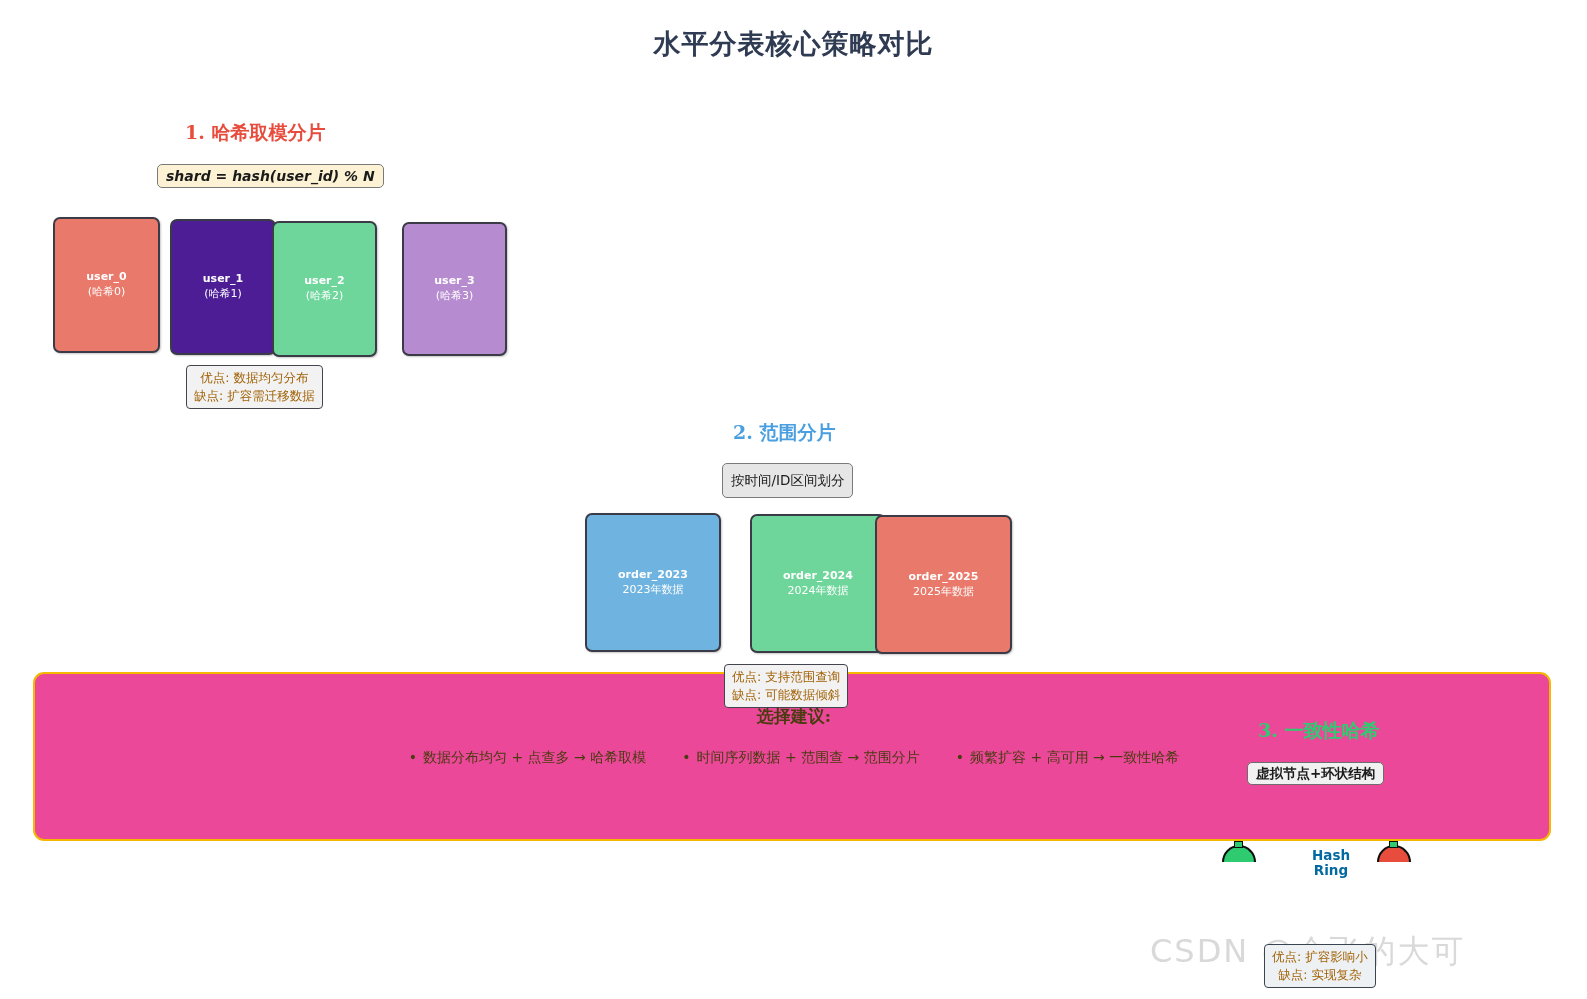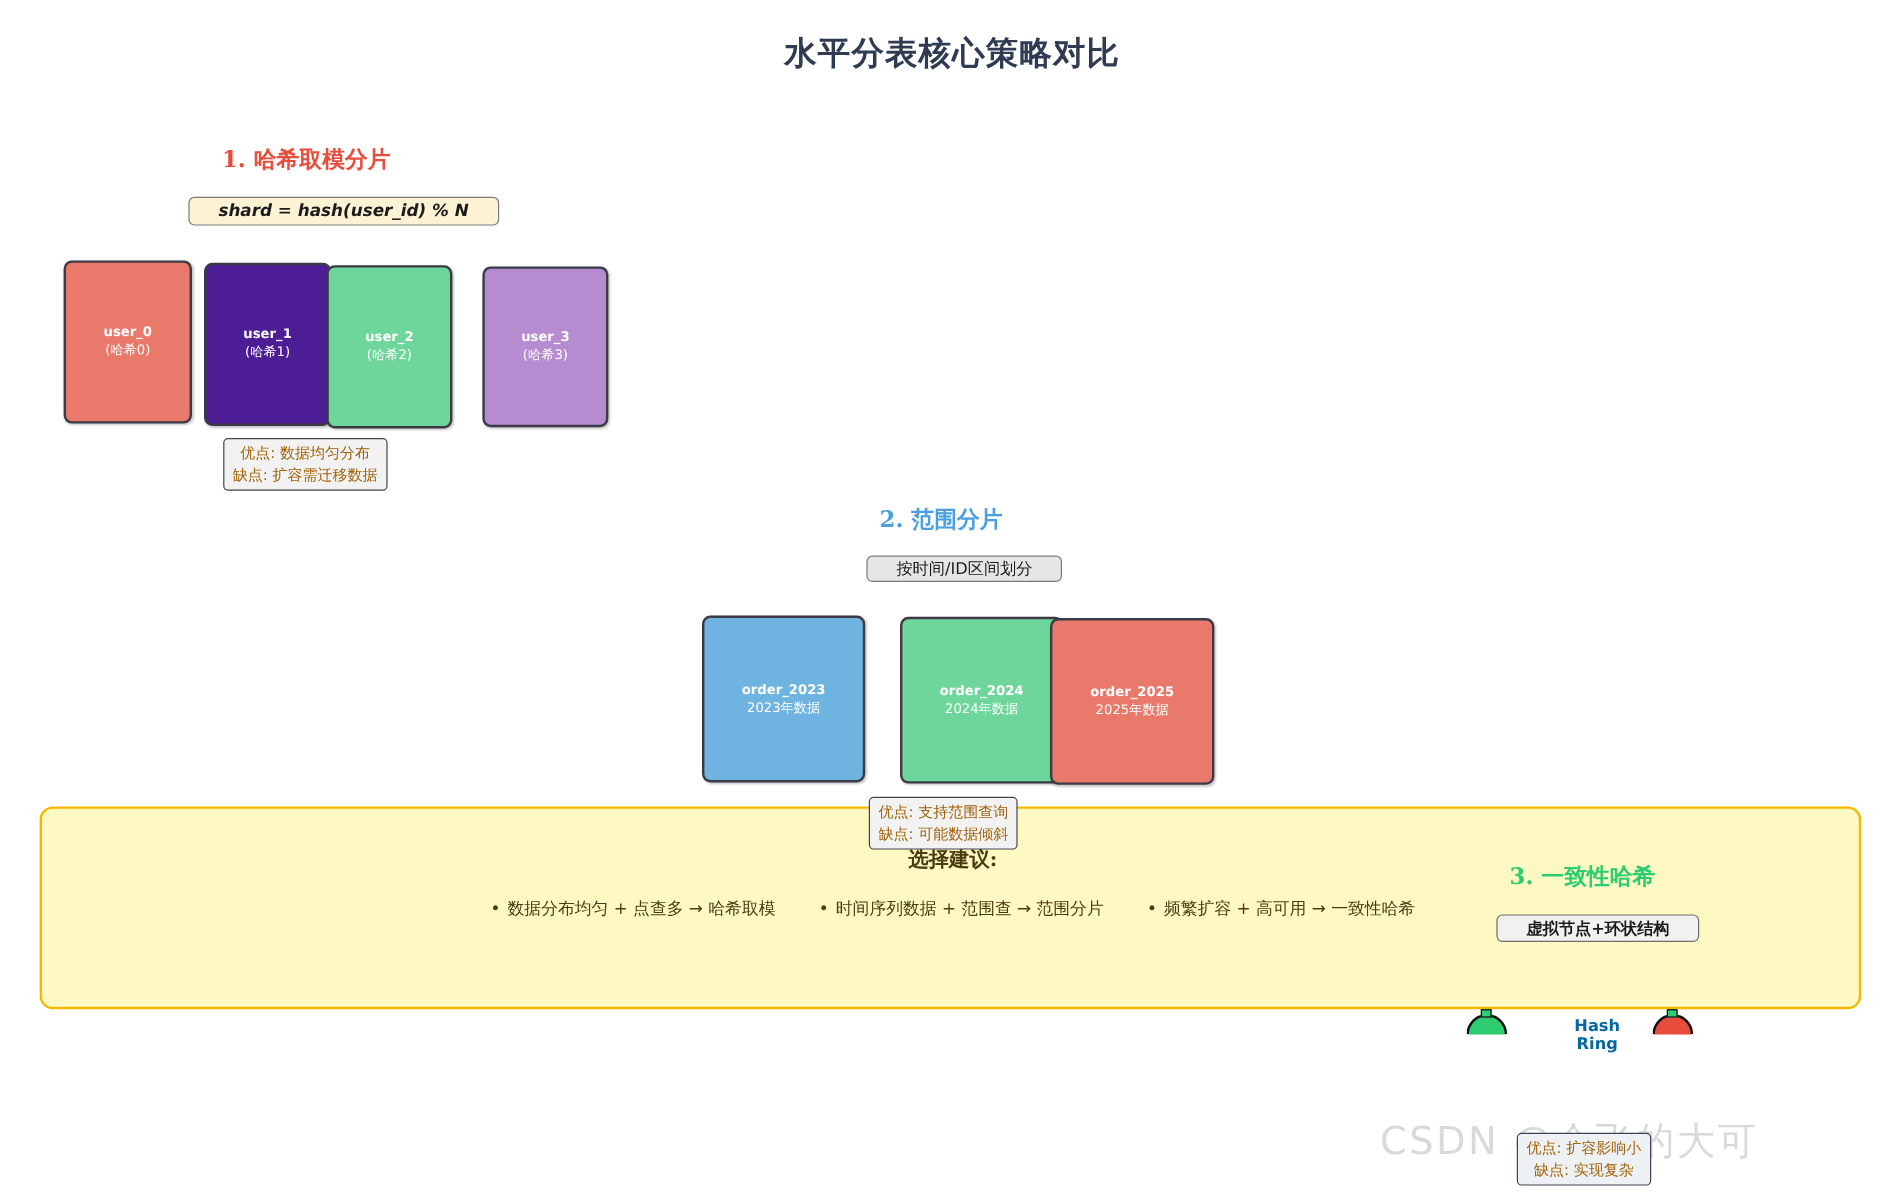--- a/index.html
+++ b/index.html
@@ -51,34 +51,34 @@
     position: absolute;
     border: 1.3px solid #6d6d6d;
     border-radius: 5px;
     box-sizing: border-box;
     display: flex;
     align-items: center;
     justify-content: center;
     white-space: nowrap;
     font-size: 13.5px;
     color: #1b1b1b;
-    padding: 0 24px;
+    padding: 0 8px;
   }
   .chip.formula {
     left: 157px; top: 164px;
     height: 24px;
     background: #fdf3d4;
     border-color: #7a7a7a;
     font-style: italic;
     font-weight: 600;
     font-size: 14px;
   }
   .chip.range-desc {
     left: 722px; top: 463px;
-    height: 22px;
+    height: 35px;
     background: #e6e6e6;
     border-color: #7a7a7a;
   }
   .chip.ring-desc {
     left: 1247px; top: 762px;
     height: 23px;
     background: #f1f1f1;
     border-color: #6d6d6d;
     font-weight: 600;
   }
@@ -115,21 +115,21 @@
     color: #a16207;
     text-align: center;
     white-space: nowrap;
   }
 
   
   .rec-panel {
     position: absolute;
     left: 33px; top: 672px;
     width: 1518px; height: 169px;
-    background: #fef9c3;
+    background: #ec4899;
     border: 2.4px solid #f5b800;
     border-radius: 11px;
     box-sizing: border-box;
   }
   .rec-title {
     position: absolute;
     left: 0; top: 31px;
     width: 1518px;
     text-align: center;
     font-family: "DejaVu Serif", "Liberation Serif", serif;

